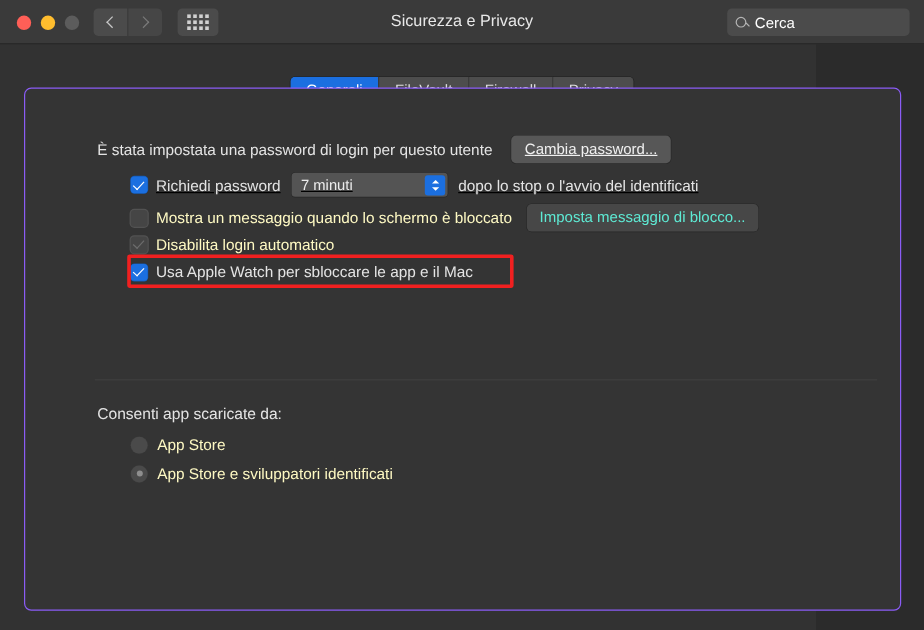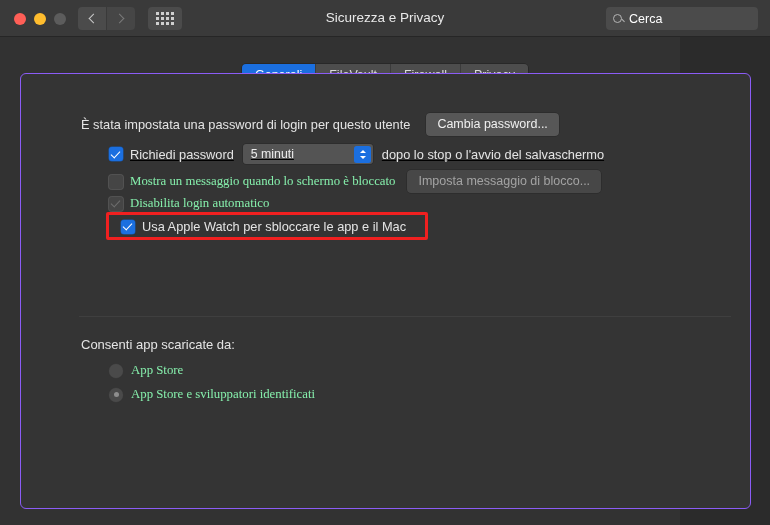--- a/index.html
+++ b/index.html
@@ -107,30 +107,30 @@
     position: absolute; left: 20px; top: 73px;
     width: 731px; height: 436px;
     background: #343434;
     border: 1px solid #8b5cf6;
     border-radius: 6px;
   }
 
   .row { position: absolute; display: flex; align-items: center; }
 
   .lbl { font-size: 12.8px; color: #e4e4e4; white-space: nowrap; }
-  .lbl.dim { color: #86efac; font-family: Liberation Serif, serif; }
+  .lbl.dim { color: #fef9c3; }
 
   .pushbtn {
     background: #575757; border-radius: 4px;
     font-size: 12.5px; color: #f0f0f0;
     padding: 4px 11px 5px; white-space: nowrap;
     line-height: 14px;
     box-shadow: 0 0 0 0.5px #262626;
   }
-  .pushbtn.dim { background: #474747; color: #a3a3a3; }
+  .pushbtn.dim { background: #474747; color: #5eead4; }
 
   
   .cb {
     width: 14px; height: 14px; border-radius: 3px;
     flex: none; position: relative; margin-right: 7px;
   }
   .cb.on { background: #1b6fe0; box-shadow: 0 0 0 0.5px #1558b0; }
   .cb.off { background: #454545; box-shadow: 0 0 0 1px #525252; }
   .cb.ondim { background: #454545; box-shadow: 0 0 0 1px #525252; }
   .cb.on::after, .cb.ondim::after {
@@ -242,48 +242,48 @@
       <div class="tab">FileVault</div>
       <div class="tab">Firewall</div>
       <div class="tab">Privacy</div>
     </div>
   </div>
 
   <div class="panel">
 
     <div class="row" style="left:60px; top:39px;">
       <span class="lbl">È stata impostata una password di login per questo utente</span>
-      <span class="pushbtn" style="margin-left:16px;">Cambia password...</span>
+      <span class="pushbtn" style="margin-left:16px;text-decoration:underline;">Cambia password...</span>
     </div>
 
     <div class="row" style="left:88px; top:70px;text-decoration:underline;">
       <span class="cb on"></span>
       <span class="lbl">Richiedi password</span>
       <span class="popup">
-        <span class="popup-val">5 minuti</span>
+        <span class="popup-val">7 minuti</span>
         <span class="popup-arrows">
           <i class="ar ar-up"></i>
             <i class="ar ar-dn"></i>
         </span>
       </span>
-      <span class="lbl">dopo lo stop o l'avvio del salvaschermo</span>
+      <span class="lbl">dopo lo stop o l'avvio del identificati</span>
     </div>
 
     <div class="row" style="left:88px; top:96px;">
       <span class="cb off"></span>
       <span class="lbl dim">Mostra un messaggio quando lo schermo è bloccato</span>
       <span class="pushbtn dim" style="margin-left:12px;">Imposta messaggio di blocco...</span>
     </div>
 
     <div class="row" style="left:88px; top:122px;">
       <span class="cb ondim"></span>
       <span class="lbl dim">Disabilita login automatico</span>
     </div>
 
-    <div class="row" style="left:88px; top:145px;padding-left:12px;">
+    <div class="row" style="left:88px; top:145px;">
       <span class="cb on"></span>
       <span class="lbl">Usa Apple Watch per sbloccare le app e il Mac</span>
     </div>
 
     <div class="annot"></div>
 
     <div class="divider"></div>
 
     <div class="row" style="left:60px; top:263px;">
       <span class="section-title">Consenti app scaricate da:</span>

